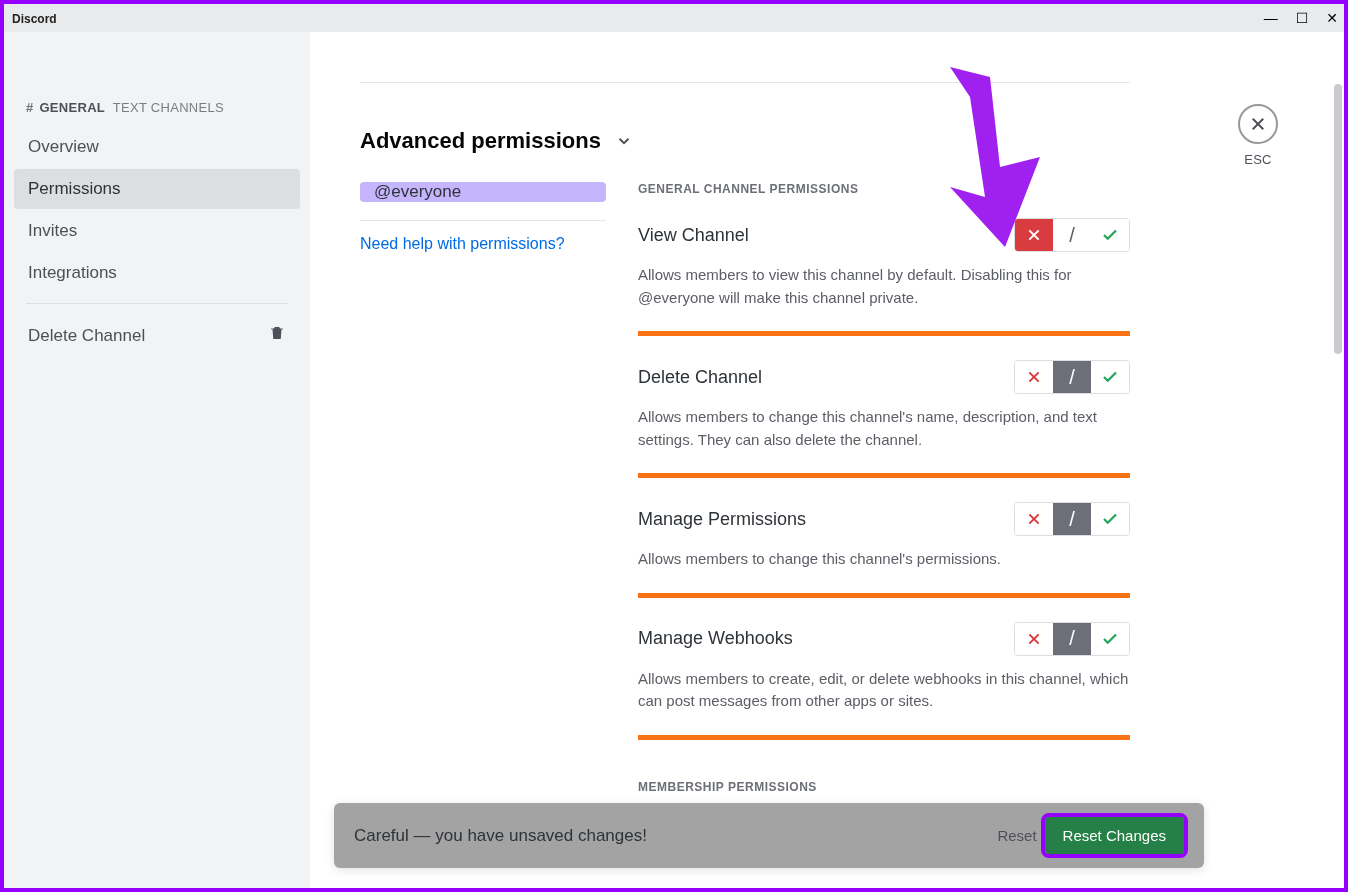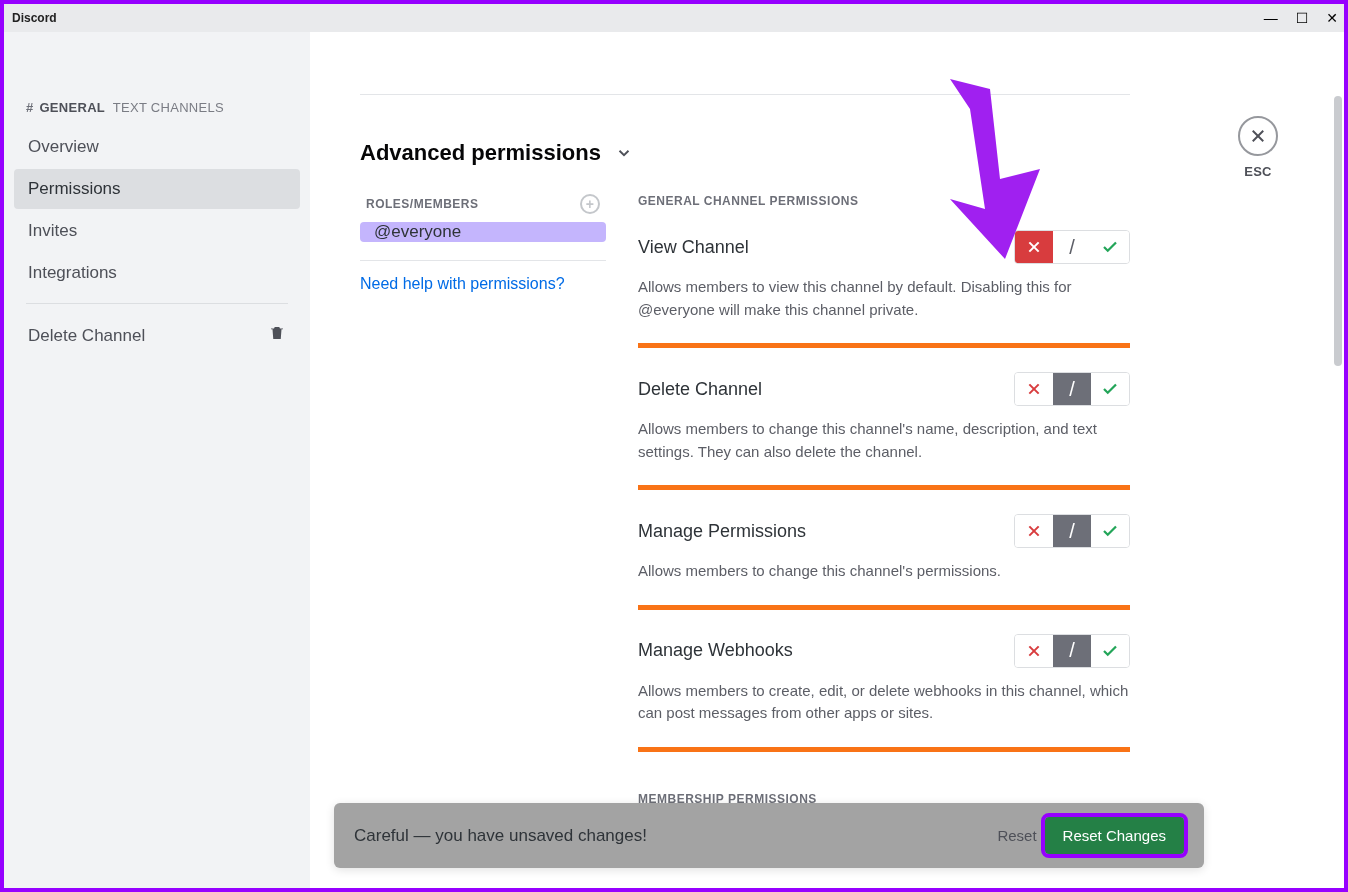--- a/index.html
+++ b/index.html
@@ -8,22 +8,21 @@
     background: #fff;
     width: 1348px;
     height: 892px;
     overflow: hidden;
     border: 4px solid #9600ff;
   }
   .titlebar {
     height: 28px;
     background: #e9eaec;
     display: flex;
-    align-items: center;
-    padding: 0 8px;
+    padding: 8px 8px;
     font-size: 12px;
     color: #222;
     position: relative;
   }
   .titlebar-title { font-weight: 600; }
   .window-controls {
     position: absolute;
     right: 6px;
     top: 0;
     display: flex;
@@ -82,21 +81,20 @@
     padding: 10px 14px;
     font-size: 17px;
     color: #4e5058;
     cursor: pointer;
   }
   .main {
     flex: 1;
     background: #fff;
     position: relative;
     overflow: hidden;
-    margin-top: 12px;
   }
   .content {
     padding: 50px 60px 0 50px;
     width: 880px;
     position: relative;
   }
   .top-divider {
     border: none;
     border-top: 1px solid #e3e5e8;
     margin-bottom: 45px;
@@ -217,21 +215,21 @@
     cursor: pointer;
   }
   .esc-circle {
     width: 40px; height: 40px;
     border: 2px solid #96989d;
     border-radius: 50%;
     display: flex; align-items: center; justify-content: center;
   }
   .esc-label {
     font-size: 13px;
-    font-weight: 700;
+    font-weight: 400;
     color: #4e5058;
     letter-spacing: 0.3px;
   }
   .arrow-annotation {
     position: absolute;
     top: 35px;
     left: 620px;
     pointer-events: none;
   }
   .save-bar {
@@ -323,24 +321,20 @@
       <hr class="top-divider">
       <div class="section-title-row">
         <div class="section-title">Advanced permissions</div>
         <svg class="chevron-down" viewBox="0 0 24 24" fill="none" stroke="currentColor" stroke-width="2.5">
             <polyline points="6 9 12 15 18 9"></polyline>
           </svg>
       </div>
 
       <div class="two-col">
         <div class="roles-col">
-          <div class="roles-header">
-            <span>ROLES/MEMBERS</span>
-            <span class="plus-circle">+</span>
-          </div>
           <div class="role-item">@everyone</div>
           <hr class="role-divider">
           <div class="help-link">Need help with permissions?</div>
         </div>
 
         <div class="perms-col">
 
           <div class="perms-section-header">GENERAL CHANNEL PERMISSIONS</div>
 
           <div class="perm-item">

